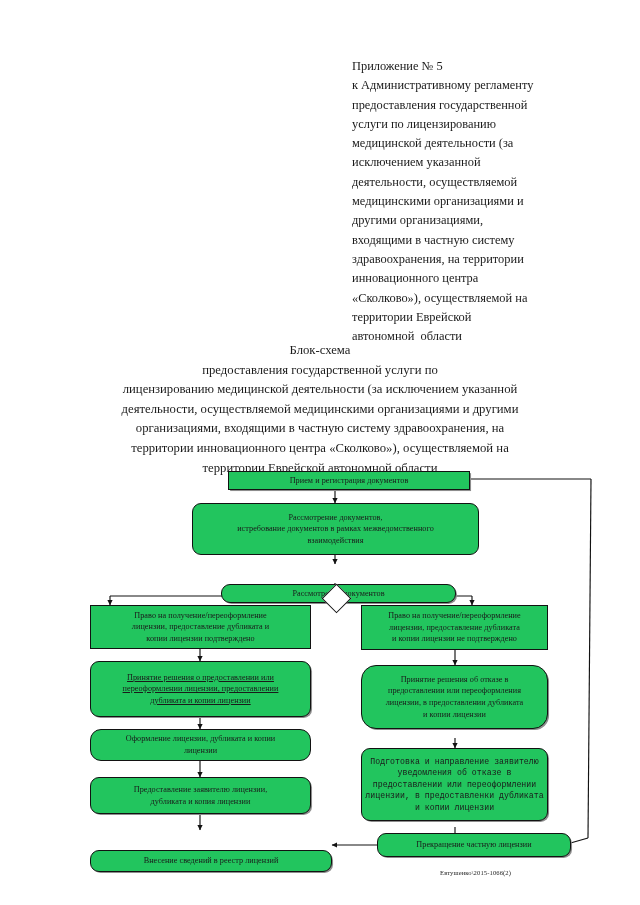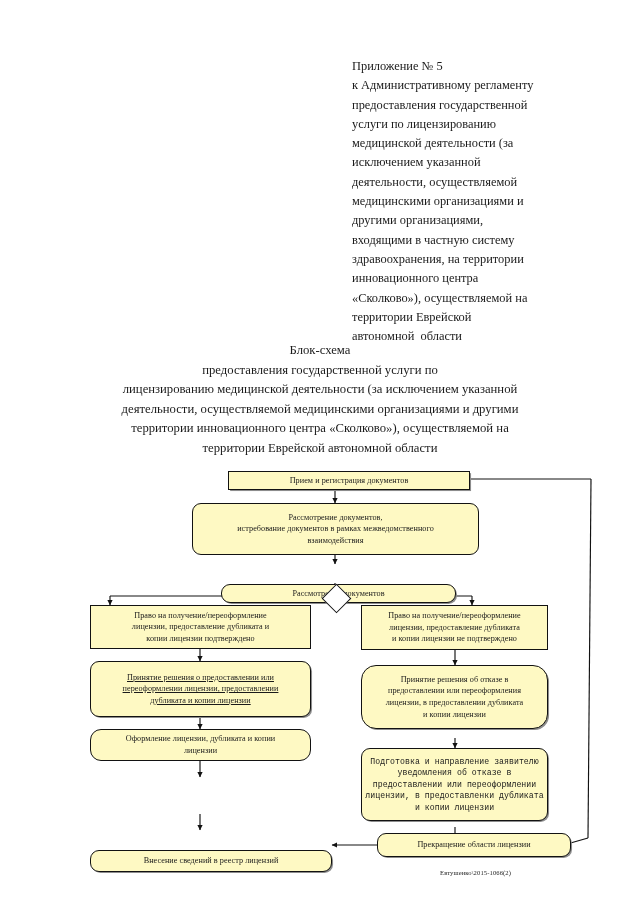--- a/index.html
+++ b/index.html
@@ -63,21 +63,21 @@
     top: 0;
     width: 640px;
     height: 905px;
     overflow: visible;
   }
 
   .node {
     position: absolute;
     box-sizing: border-box;
     border: 1.15px solid #121212;
-    background: #fef9c3;
+    background: #22c55e;
     display: flex;
     align-items: center;
     justify-content: center;
     text-align: center;
     font-size: 8.2px;
     line-height: 11.6px;
     letter-spacing: 0.04px;
     padding: 2px 5px;
     z-index: 3;
   }
@@ -133,20 +133,21 @@
     <span class="ln">«Сколково»), осуществляемой на</span>
     <span class="ln">территории Еврейской</span>
     <span class="ln">автономной  области</span>
   </div>
 
   <div class="heading">
     <span class="ln">Блок-схема</span>
     <span class="ln">предоставления государственной услуги по</span>
     <span class="ln">лицензированию медицинской деятельности (за исключением указанной</span>
     <span class="ln">деятельности, осуществляемой медицинскими организациями и другими</span>
+    <span class="ln">организациями, входящими в частную систему здравоохранения, на</span>
     <span class="ln">территории инновационного центра «Сколково»), осуществляемой на</span>
     <span class="ln">территории Еврейской автономной области</span>
   </div>
 
   <div class="chart">
 
     <svg viewBox="0 0 640 905">
       <defs>
         <marker id="ah" viewBox="0 0 10 10" refX="8.4" refY="5" markerWidth="5.2" markerHeight="5.2" orient="auto-start-reverse">
           <path d="M 0 0.6 L 9 5 L 0 9.4 z" fill="#121212"></path>
@@ -222,20 +223,26 @@
       </span>
     </div>
 
     <div class="node rounded" style="left:90px; top:729px; width:221px; height:32px;border-radius:11px;">
       <span class="txt">
         <span>Оформление лицензии, дубликата и копии</span>
         <span>лицензии</span>
       </span>
     </div>
 
+    <div class="node rounded sh" style="left:90px; top:777px; width:221px; height:37px;">
+      <span class="txt">
+        <span>Предоставление заявителю лицензии,</span>
+        <span>дубликата и копия лицензии</span>
+      </span>
+    </div>
 
     <div class="node rounded sh" style="left:90px; top:834px; width:242px; height:22px;margin-top:16px;">
       <span class="txt">
         <span>Внесение сведений в реестр лицензий</span>
       </span>
     </div>
 
     <div class="node" style="left:361px; top:605px; width:187px; height:45px;">
       <span class="txt">
         <span>Право на получение/переоформление</span>
@@ -258,21 +265,21 @@
         <span>Подготовка и направление заявителю</span>
         <span>уведомления об отказе в</span>
         <span>предоставлении или переоформлении</span>
         <span>лицензии, в предоставленки дубликата</span>
         <span>и копии лицензии</span>
       </span>
     </div>
 
     <div class="node rounded sh" style="left:377px; top:833px; width:194px; height:24px;">
       <span class="txt">
-        <span>Прекращение области лицензии</span>
+        <span>Прекращение частную лицензии</span>
       </span>
     </div>
 
   </div>
 
   <div class="footer">Евтушенко\2015-1066(2)</div>
 
 </div>
 
 </body></html>

